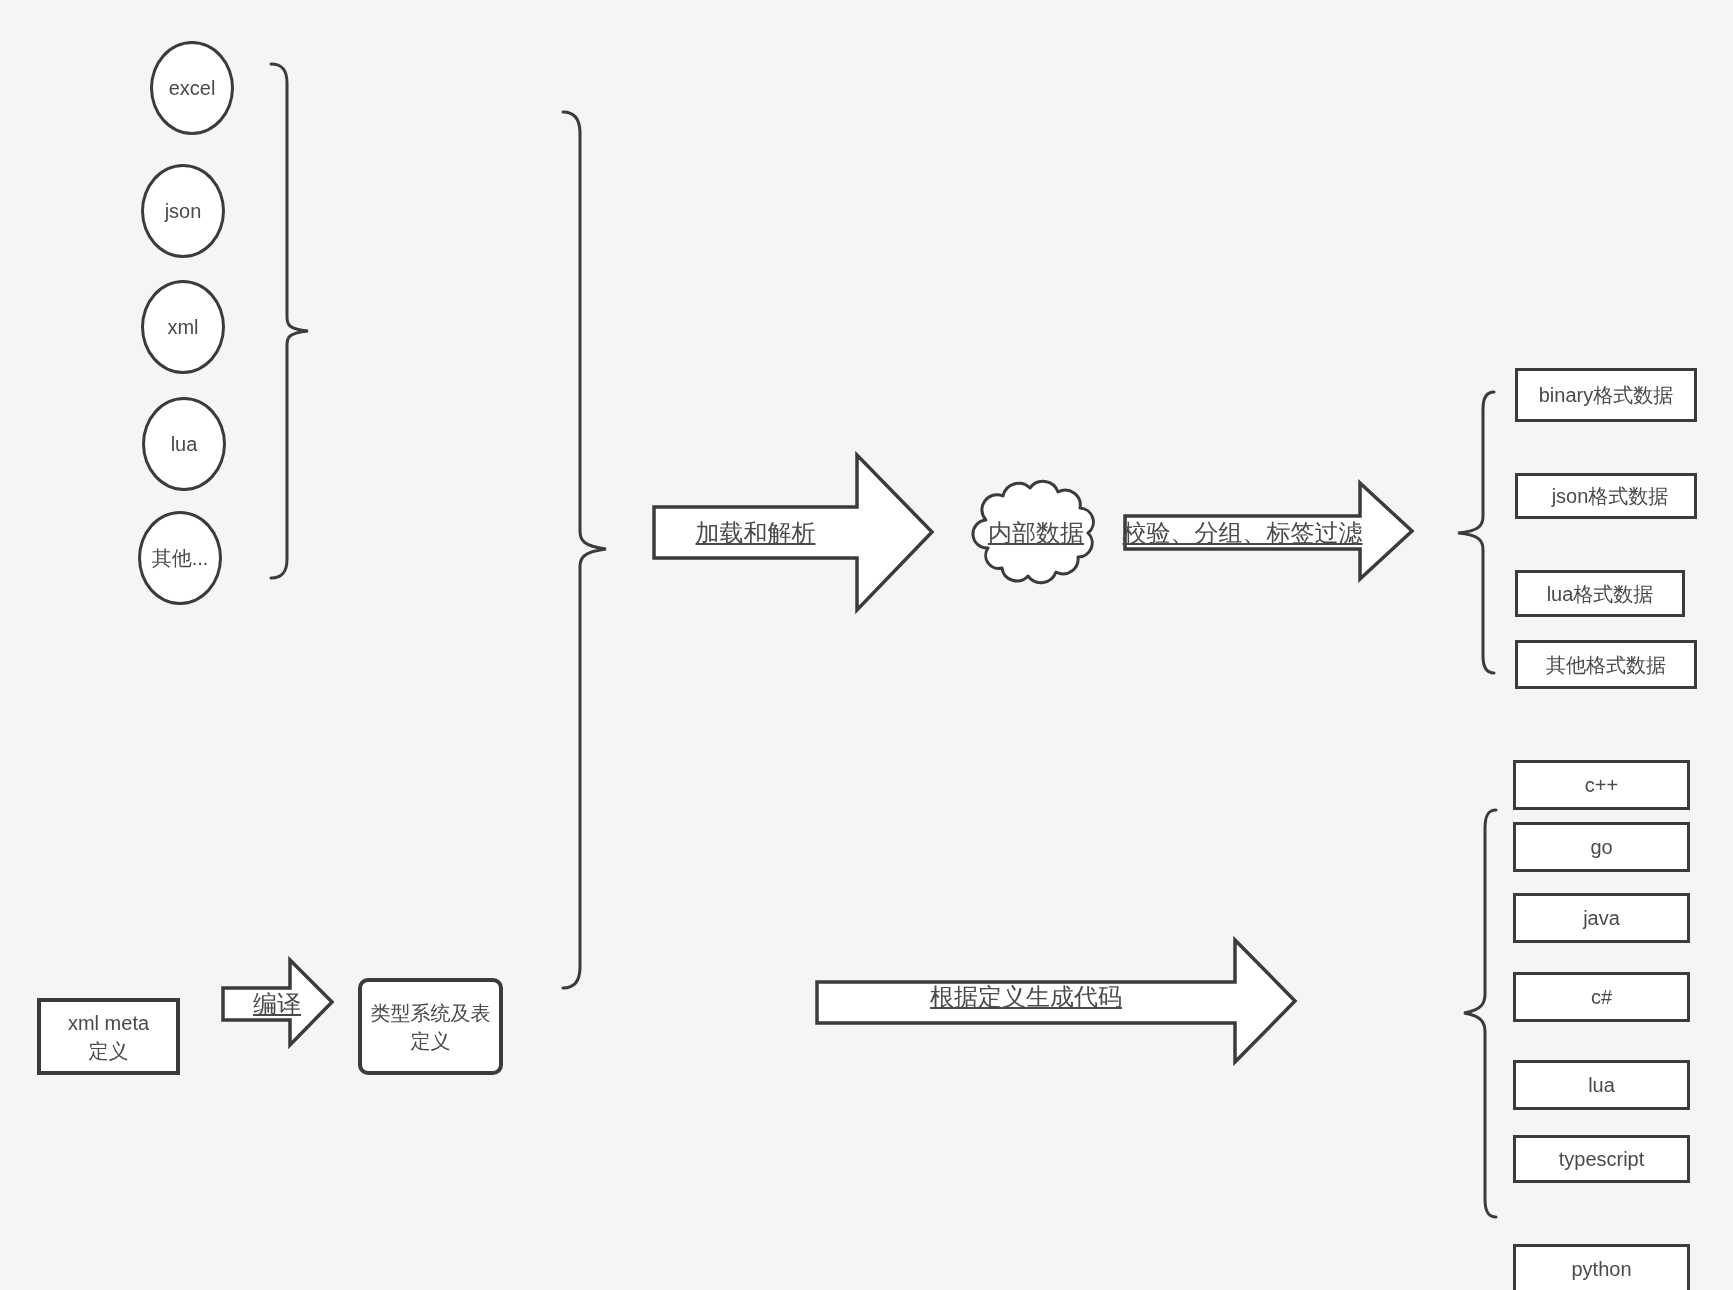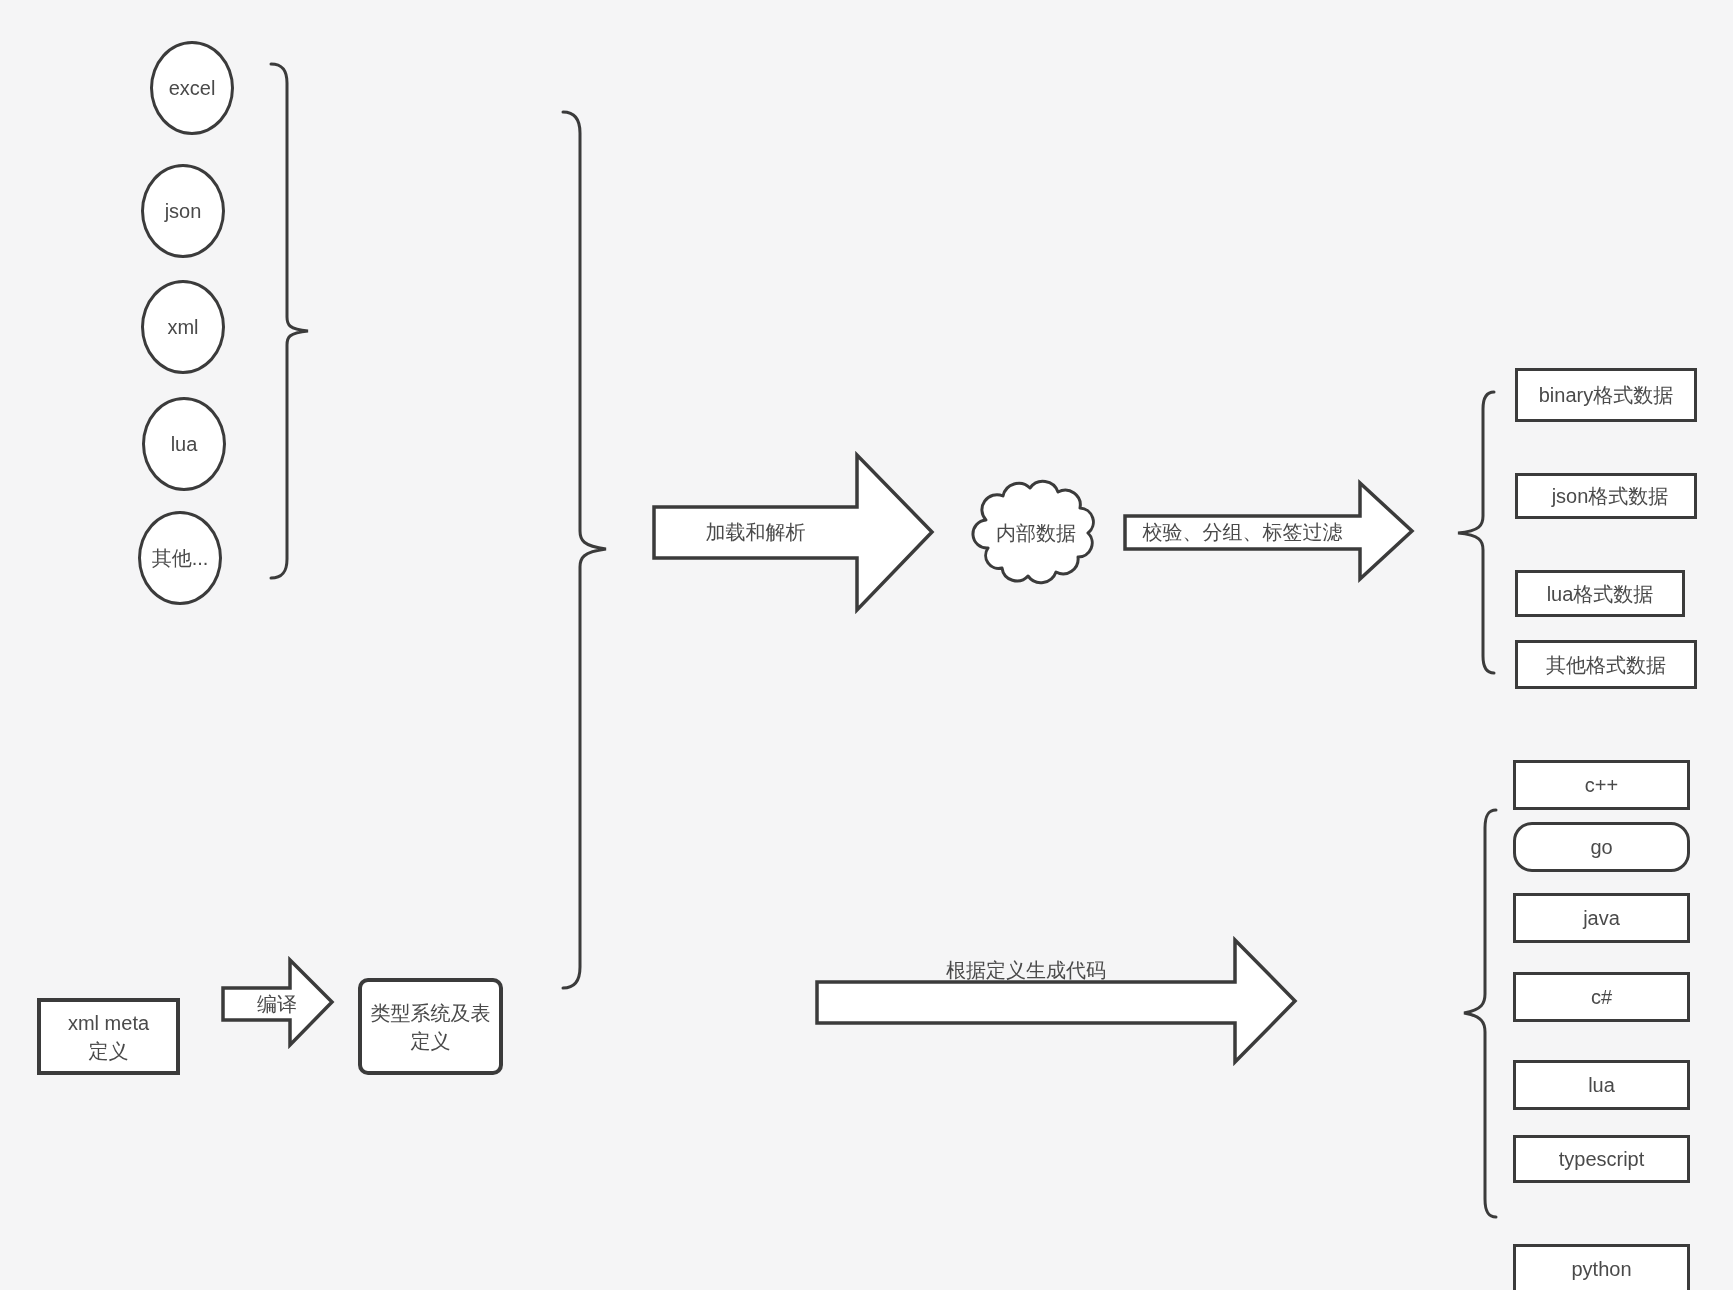--- a/index.html
+++ b/index.html
@@ -22,22 +22,22 @@
   svg .cloud{fill:var(--fill);stroke:var(--line);stroke-width:3;stroke-linejoin:round;}
 
   .node{
     position:absolute;display:flex;align-items:center;justify-content:center;
     text-align:center;background:var(--fill);border:3px solid var(--line);
     font-size:20px;line-height:1.4;color:var(--text);
   }
   .ellipse{border-radius:50%;}
   .label{
     position:absolute;display:flex;align-items:center;justify-content:center;
-    text-align:center;font-size:20px;color:var(--text);white-space:nowrap;
-    background:transparent;border:none;
+    text-align:center;font-size:24px;color:var(--text);white-space:nowrap;
+    background:transparent;border:none;text-decoration:underline;
   }
   .wrap{white-space:normal;margin-top:30px;}
 
   
   #el-excel {left:150px;top:41px;width:84px;height:94px;}
   #el-json  {left:141px;top:164px;width:84px;height:94px;}
   #el-xml   {left:141px;top:280px;width:84px;height:94px;}
   #el-lua   {left:142px;top:397px;width:84px;height:94px;}
   #el-other {left:138px;top:511px;width:84px;height:94px;}
 
@@ -51,31 +51,31 @@
   
   .fmt{left:1515px;width:182px;}
   #box-fmt-binary{top:368px;height:54px;}
   #box-fmt-json  {top:473px;height:46px;padding-left:8px;}
   #box-fmt-lua   {top:570px;height:47px;width:170px;}
   #box-fmt-other {top:640px;height:49px;}
 
   
   .lang{left:1513px;width:177px;height:50px;}
   #box-lang-cpp {top:760px;}
-  #box-lang-go  {top:822px;border-radius:19px;}
+  #box-lang-go  {top:822px;}
   #box-lang-java{top:893px;}
   #box-lang-cs  {top:972px;}
   #box-lang-lua {top:1060px;}
   #box-lang-ts  {top:1135px;height:48px;}
   #box-lang-py  {top:1203px;margin-top:41px;}
 
   
   #lbl-load   {left:654px;top:507px;width:203px;height:51px;}
   #lbl-filter {left:1125px;top:516px;width:235px;height:33px;}
-  #lbl-generate{left:817px;top:950px;width:418px;height:41px;}
+  #lbl-generate{left:817px;top:976px;width:418px;height:41px;}
   #lbl-compile{left:227px;top:988px;width:100px;height:32px;}
   #lbl-cloud  {left:986px;top:517px;width:100px;height:32px;}
 </style>
 </head>
 <body>
 
 <div class="canvas">
 
   <svg class="layer">
 

